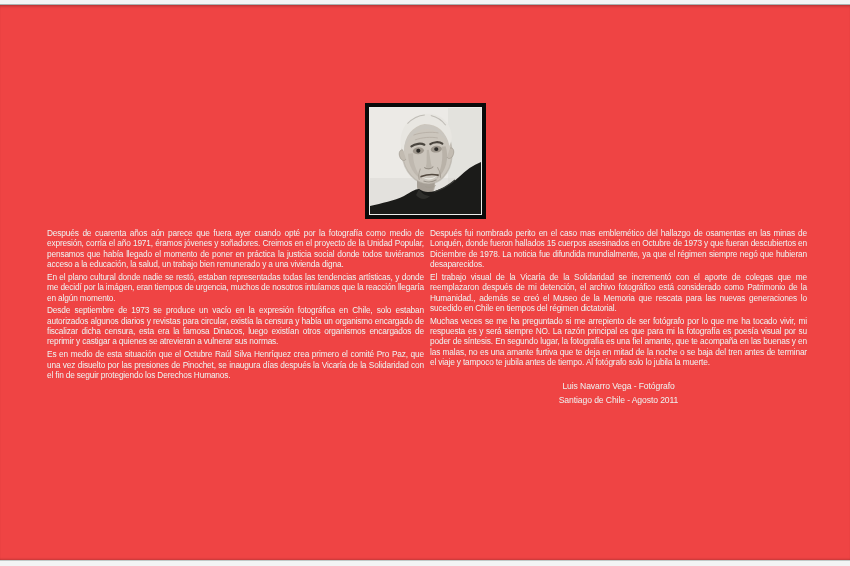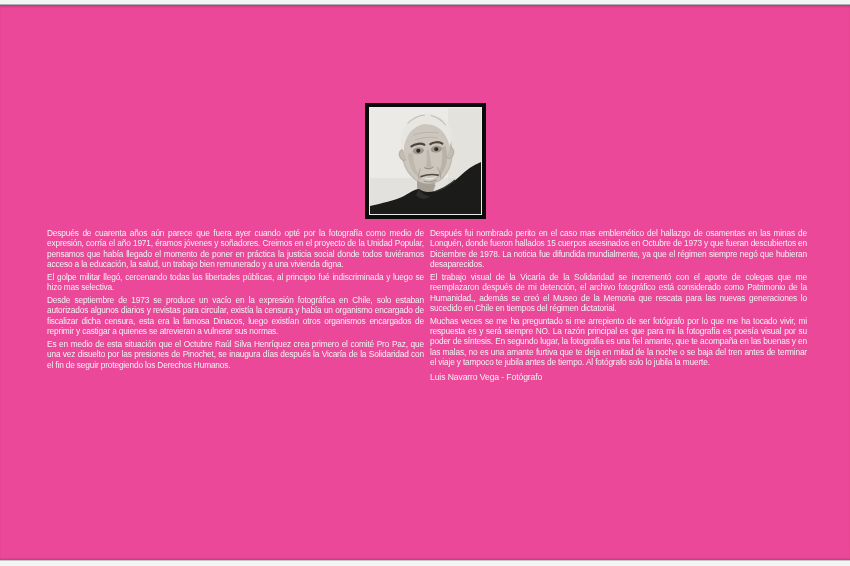--- a/index.html
+++ b/index.html
@@ -31,21 +31,21 @@
     bottom: 0;
     height: 5px;
     border-top: 1px solid #c2c8c7;
   }
   .page {
     position: absolute;
     top: 5px;
     left: 0;
     width: 850px;
     height: 555px;
-    background: #ec4899;
+    background: #ef4444;
     box-shadow: inset 0 3px 3px -2px rgba(0,0,0,0.28), inset 0 -2px 2px -1px rgba(0,0,0,0.18);
   }
   
   .portrait-frame {
     position: absolute;
     left: 365px;
     top: 98px;
     width: 121px;
     height: 116px;
     background: #0a0a0a;
@@ -74,22 +74,22 @@
     width: 377px;
     color: #eef3f2;
     font-size: 8.3px;
     line-height: 10.35px;
     letter-spacing: -0.15px;
     text-align: justify;
     hyphens: auto;
   }
   .col p { margin: 0 0 2.5px 0; }
   .signature {
-    margin-top: 4px;
-    text-align: left;
+    margin-top: 13px;
+    text-align: center;
     font-size: 8.6px;
     line-height: 13.5px;
     letter-spacing: -0.1px;
     color: #eef3f2;
   }
 </style>
 </head>
 <body>
 
 <div class="viewer">
@@ -147,30 +147,31 @@
           <path d="M0,106 L0,98 C12,95 24,93 34,88 C41,84 45,81 49,81 C52,83 55,84 58,84 C68,84 80,77 89,69 C96,62 103,57 111,54 L111,106 Z" fill="#1b1b19"></path>
           <path d="M49,81 C52,86 56,88 60,88 C56,92 50,92 46,87 Z" fill="#2e2e2b"></path>
           <path d="M64,84 C70,82 78,78 85,72" stroke="#3a3a36" stroke-width="1.2" fill="none"></path>
         </svg>
       </div>
     </div>
 
     <div class="text-block">
       <div class="col">
         <p>Después de cuarenta años aún parece que fuera ayer cuando opté por la fotografía como medio de expresión, corría el año 1971, éramos jóvenes y soñadores. Creimos en el proyecto de la Unidad Popular, pensamos que había llegado el momento de poner en práctica la justicia social donde todos tuviéramos acceso a la educación, la salud, un trabajo bien remunerado y a una vivienda digna.</p>
-        <p>El golpe militar llegó, cercenando todas las libertades públicas, al principio fué indiscriminada y luego se hizo mas selectiva.</p>
+        <p>En el plano cultural donde nadie se restó, estaban representadas todas las tendencias artísticas, y donde me decidí por la imágen, eran tiempos de urgencia, muchos de nosotros intuíamos que la reacción llegaría en algún momento.</p>
         <p>Desde septiembre de 1973 se produce un vacío en la expresión fotográfica en Chile, solo estaban autorizados algunos diarios y revistas para circular, existía la censura y había un organismo encargado de fiscalizar dicha censura, esta era la famosa Dinacos, luego existían otros organismos encargados de reprimir y castigar a quienes se atrevieran a vulnerar sus normas.</p>
         <p>Es en medio de esta situación que el Octubre Raúl Silva Henríquez crea primero el comité Pro Paz, que una vez disuelto por las presiones de Pinochet, se inaugura días después la Vicaría de la Solidaridad con el fin de seguir protegiendo los Derechos Humanos.</p>
       </div>
       <div class="col">
         <p>Después fui nombrado perito en el caso mas emblemético del hallazgo de osamentas en las minas de Lonquén, donde fueron hallados 15 cuerpos asesinados en  Octubre de 1973 y que fueran descubiertos en Diciembre de 1978. La noticia fue difundida mundialmente, ya que el régimen siempre negó que hubieran desaparecidos.</p>
         <p>El trabajo visual de la Vicaría de la Solidaridad se incrementó con el aporte de colegas que me reemplazaron después de mi detención, el archivo fotográfico está considerado como Patrimonio de la Humanidad., además se creó el Museo de la Memoria que rescata para las nuevas generaciones lo sucedido en Chile en tiempos del régimen dictatorial.</p>
         <p>Muchas veces se me ha preguntado si me arrepiento de ser fotógrafo por lo que me ha tocado vivir, mi respuesta es y será siempre NO. La razón principal es que para mi la fotografía es poesía visual por su poder de síntesis. En segundo lugar, la fotografía es una fiel amante, que te acompaña en las buenas y en las malas, no es una amante furtiva que te deja en mitad de la noche  o se baja del tren antes de terminar el viaje y tampoco te jubila antes de tiempo. Al fotógrafo solo lo jubila la muerte.</p>
         <div class="signature">
           <div>Luis Navarro Vega - Fotógrafo</div>
+          <div>Santiago de Chile - Agosto 2011</div>
         </div>
       </div>
     </div>
 
   </div>
 
   <div class="strip bottom"></div>
 </div>
 
 </body></html>

